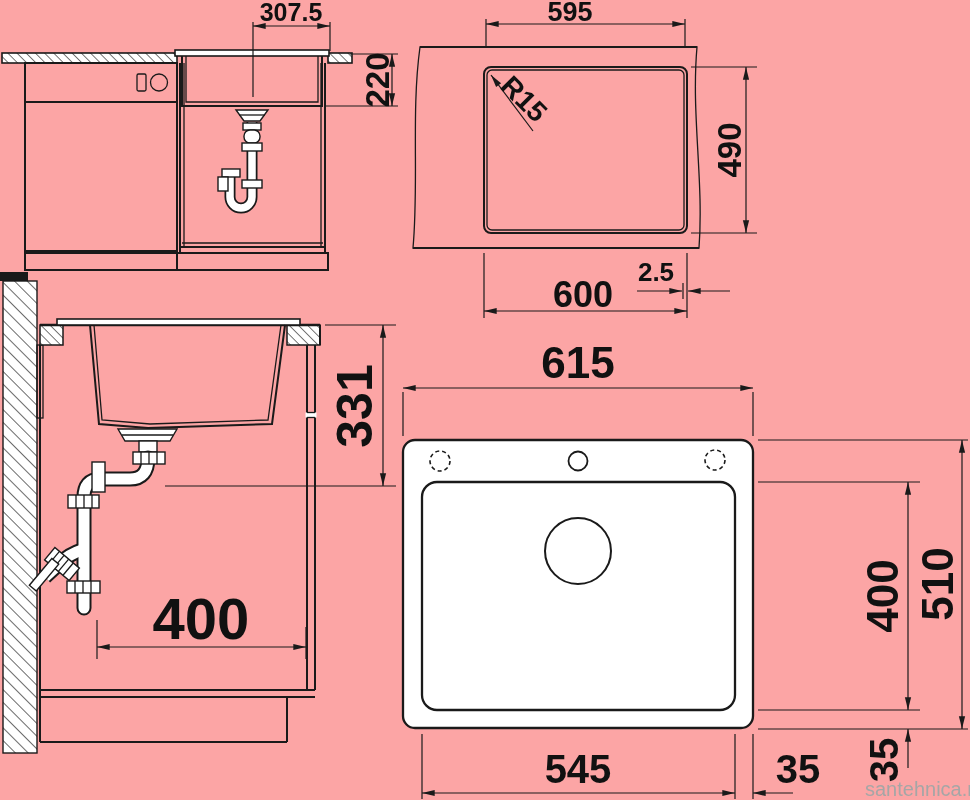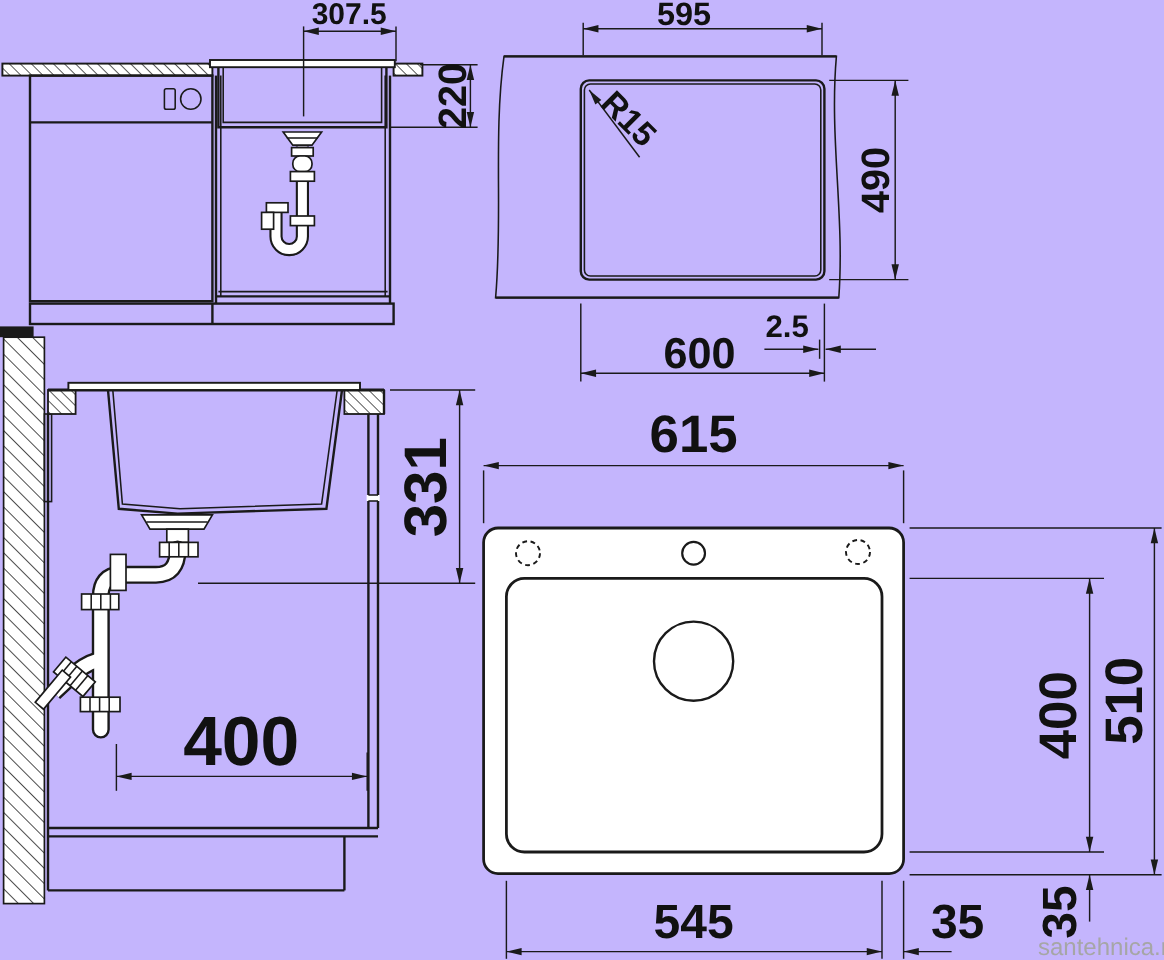--- a/index.html
+++ b/index.html
@@ -1,16 +1,16 @@
 <!DOCTYPE html>
 <html><head>
 <meta charset="utf-8">
 <style>
   html,body{margin:0;padding:0;background:#fff;}
-  .stage{width:970px;height:800px;position:relative;background:#c4b5fd;overflow:hidden;}
+  .stage{width:970px;height:800px;position:relative;background:#fca5a5;overflow:hidden;}
   svg{display:block;}
   .ln{stroke:#1a1a1a;fill:none;stroke-width:2;}
   .ln25{stroke:#1a1a1a;fill:none;stroke-width:2.4;}
   .thin{stroke:#1a1a1a;fill:none;stroke-width:1.3;}
   .dim{stroke:#1a1a1a;fill:none;stroke-width:1.2;}
   .part{fill:#fff;stroke:#1a1a1a;stroke-width:1.4;}
   .lbl{font-family:"Liberation Sans","DejaVu Sans",sans-serif;font-weight:bold;fill:#111;}
   .wm{font-family:"Liberation Sans","DejaVu Sans",sans-serif;font-weight:normal;}
 </style>
 </head>

